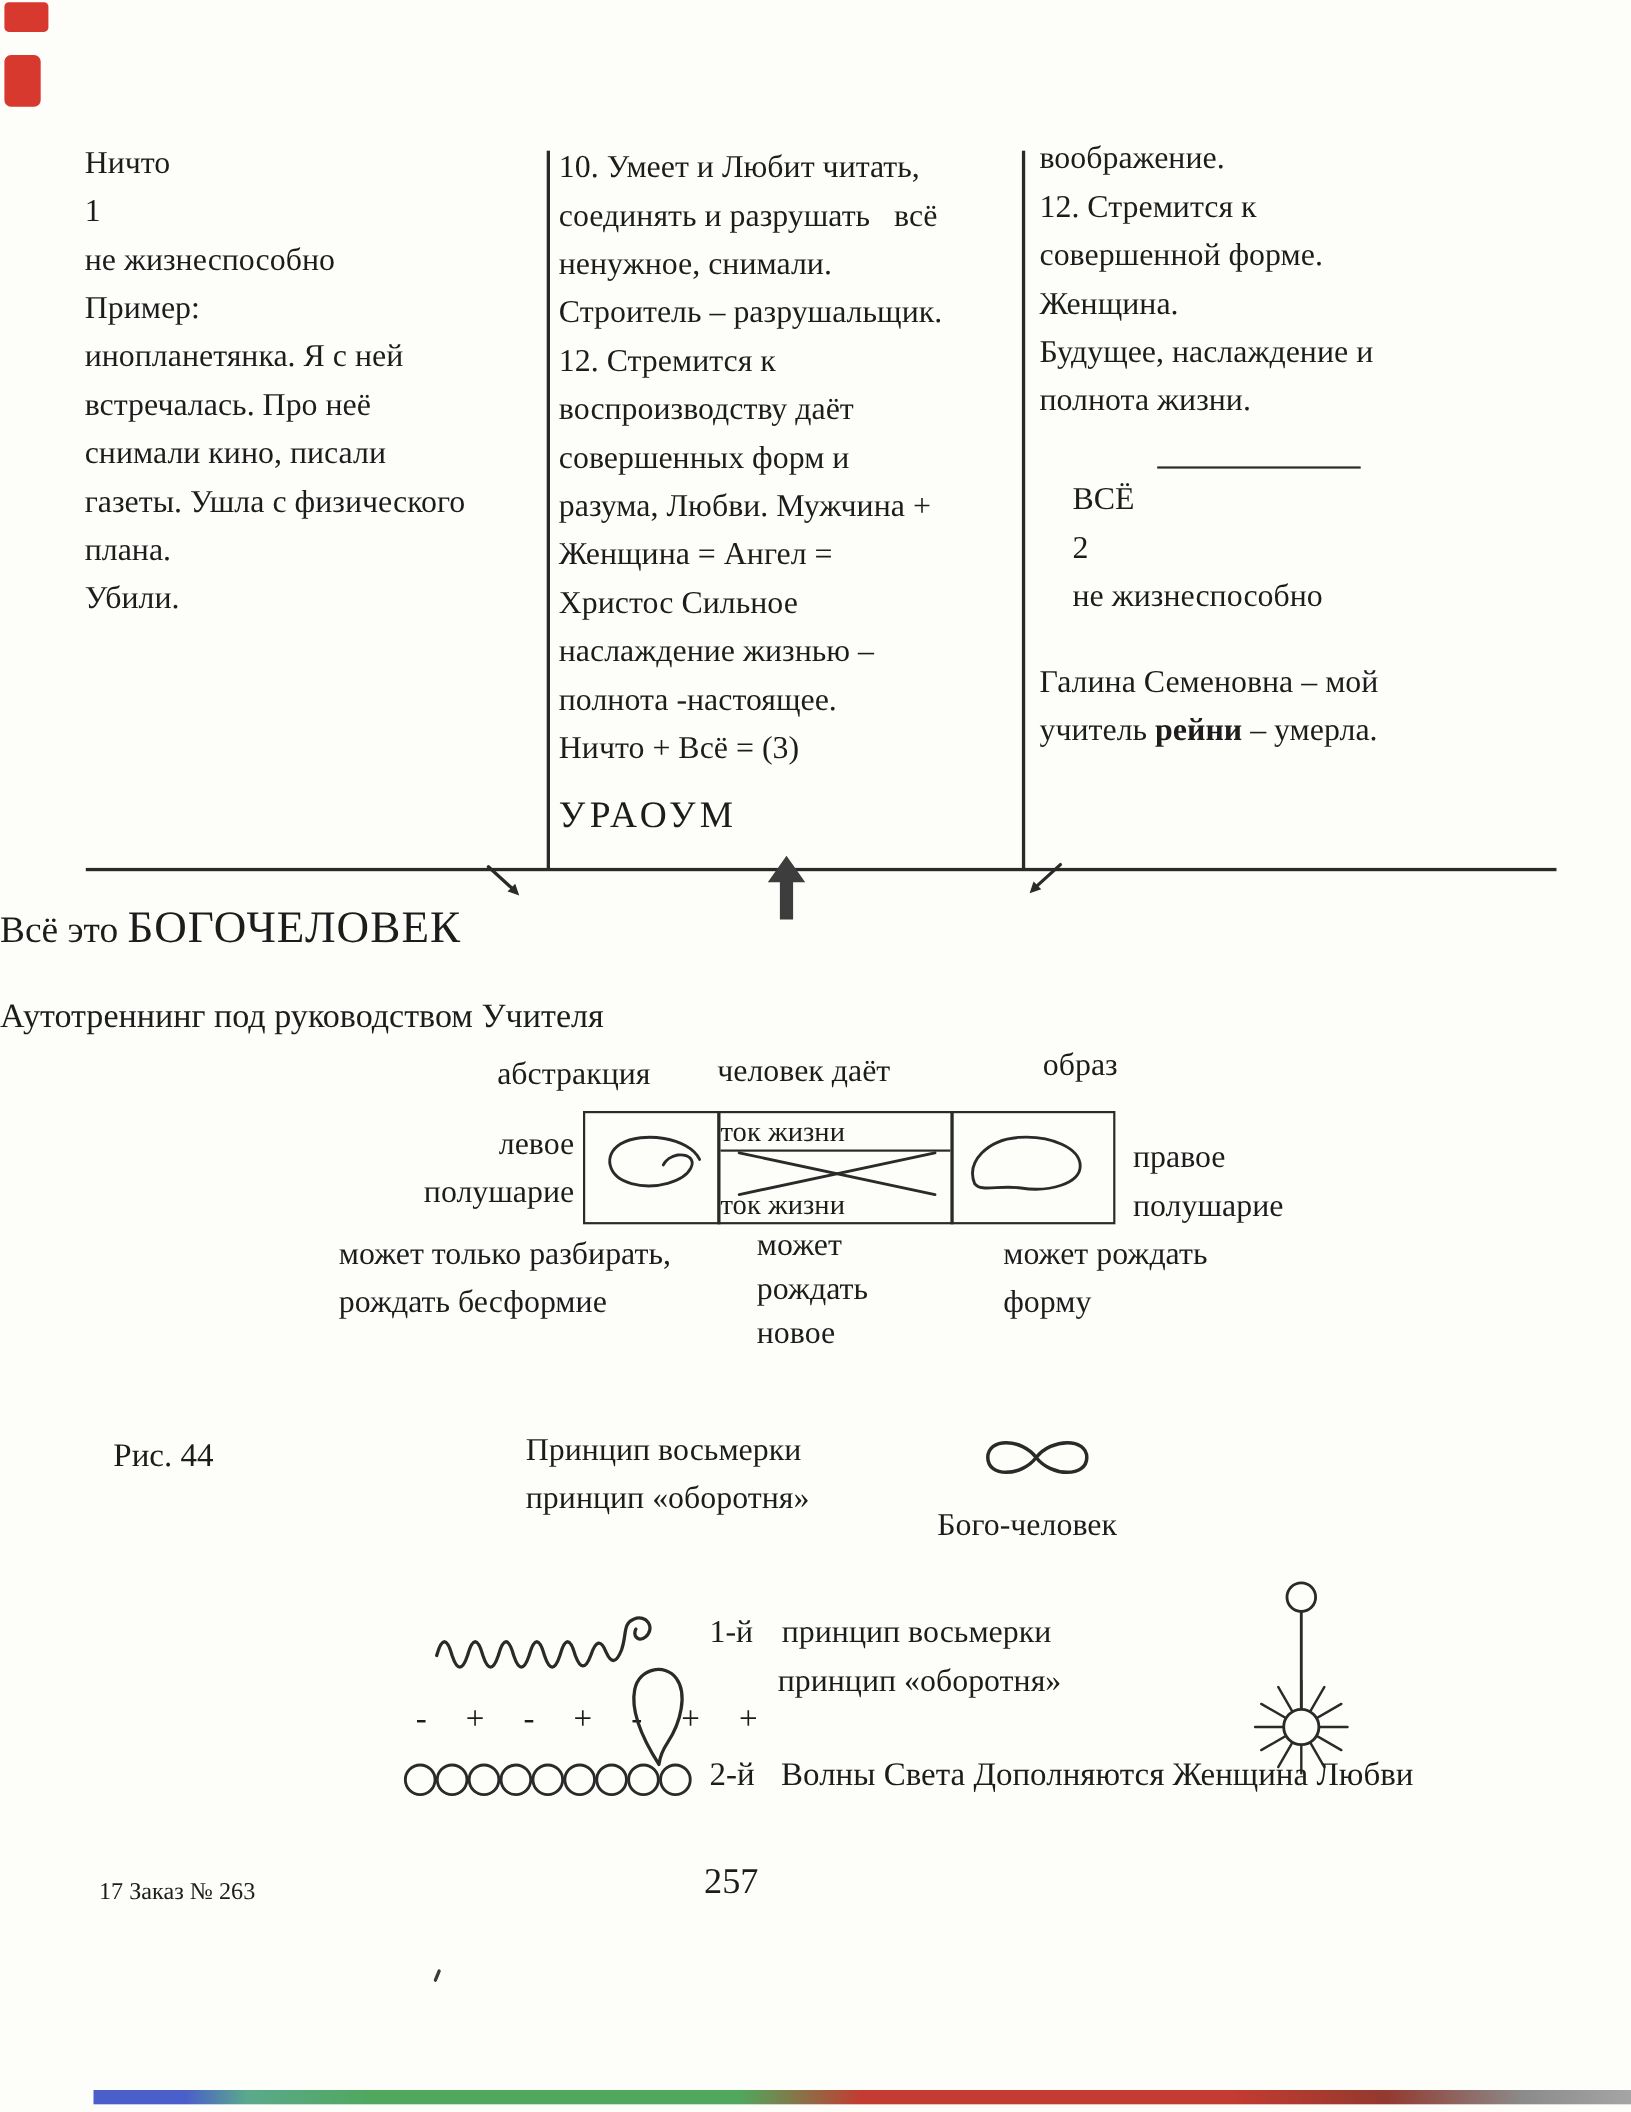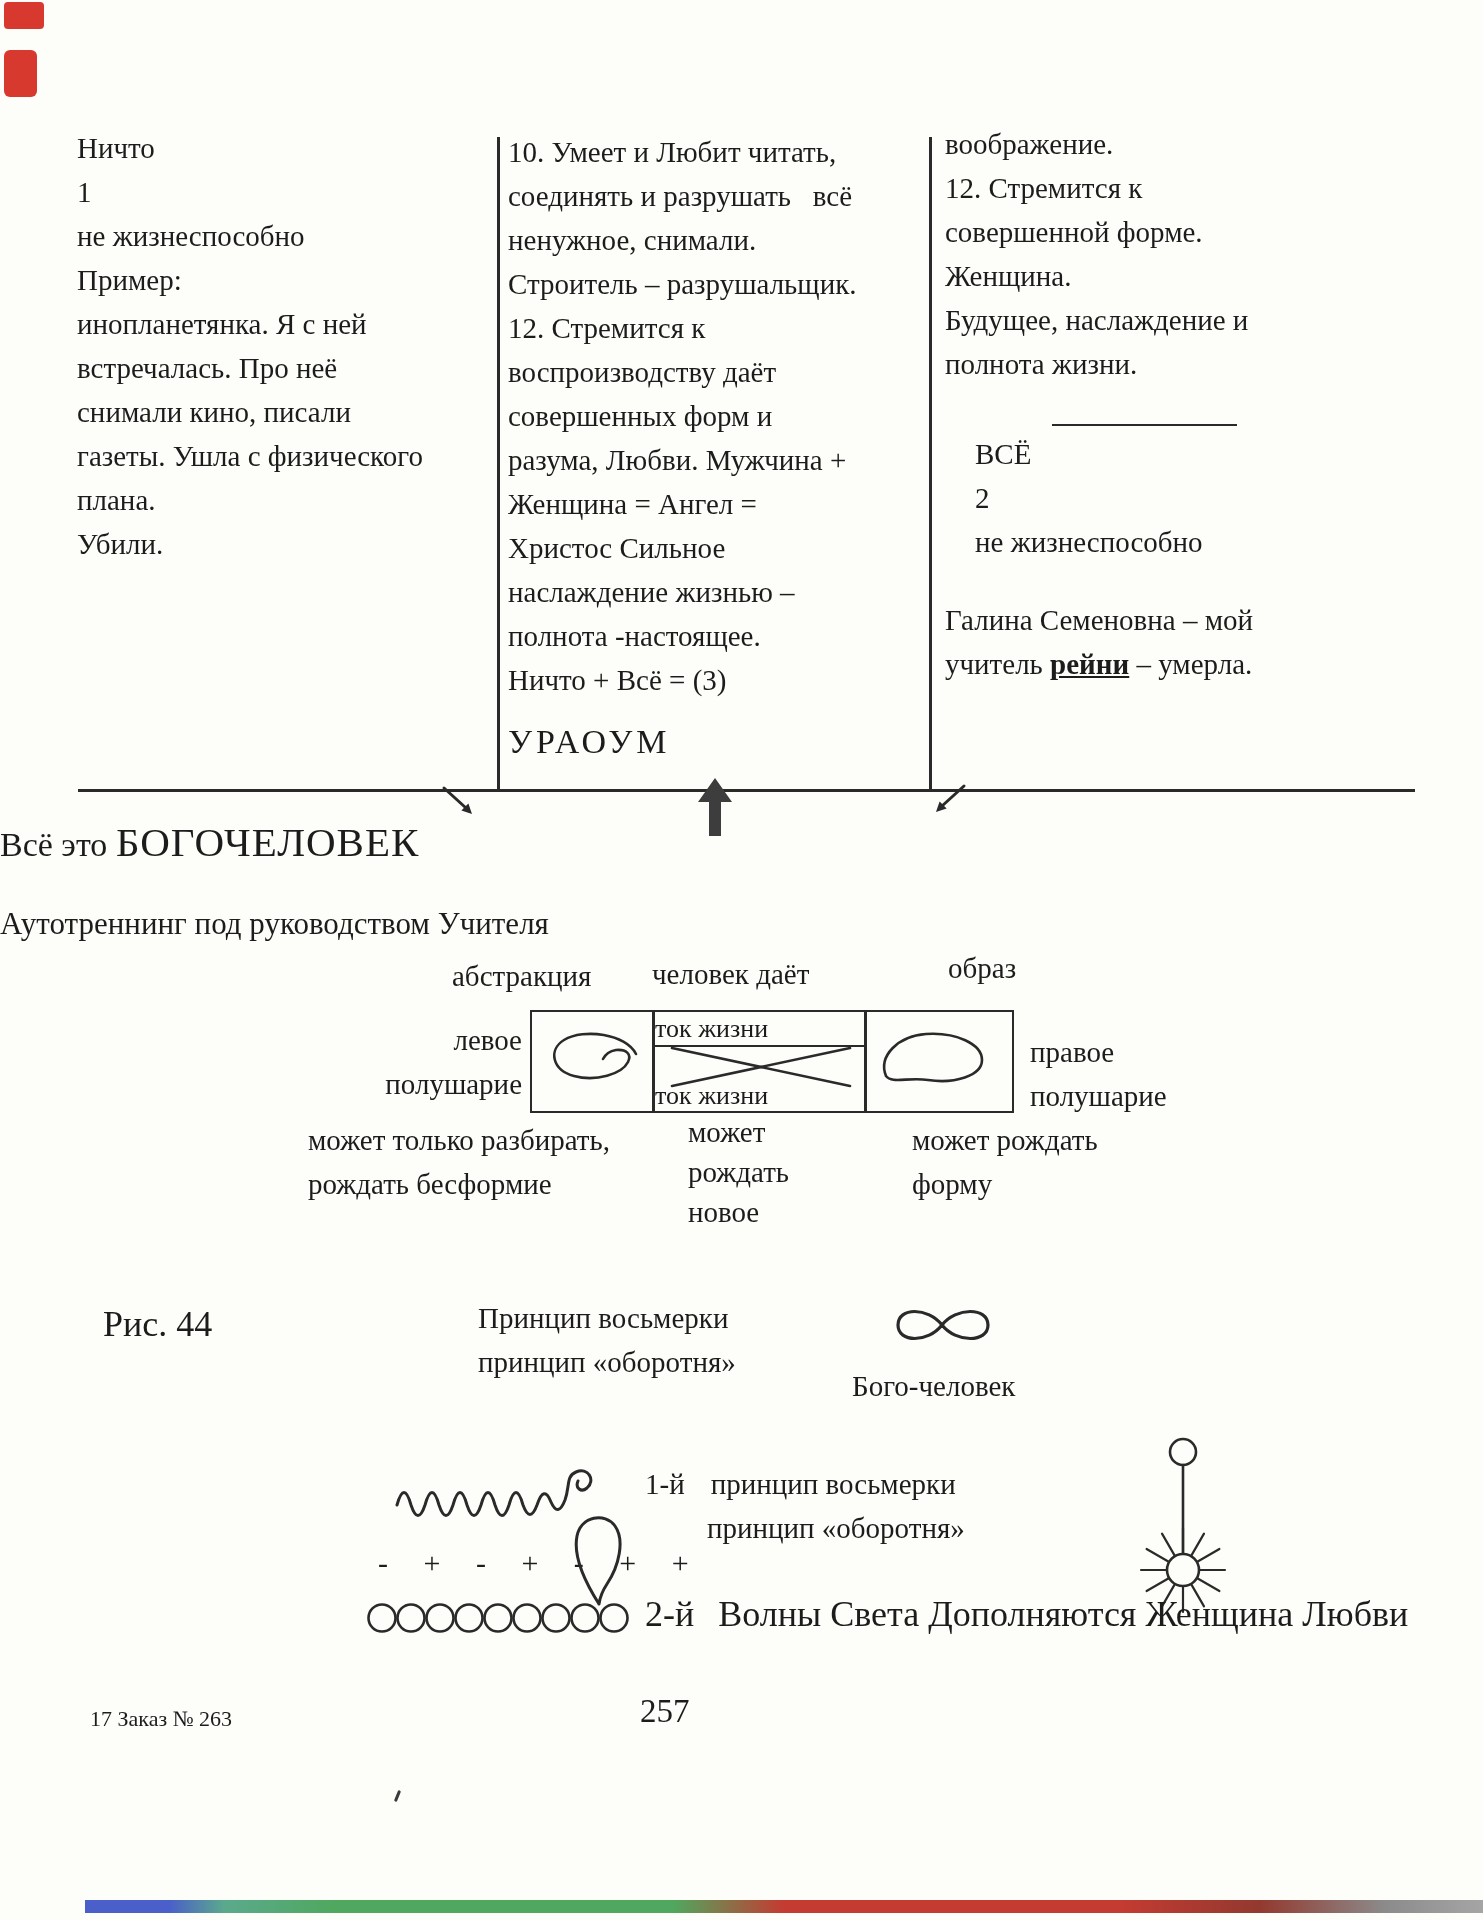--- a/index.html
+++ b/index.html
@@ -5,30 +5,30 @@
   *{margin:0;padding:0;box-sizing:border-box}
   html,body{background:#d9d9d9}
   .page{position:relative;width:1483px;height:1920px;margin:0 auto;background:#fdfdfa;
         font-family:"Liberation Serif","DejaVu Serif",serif;color:#1c1c1c;overflow:hidden}
   .t{position:absolute}
   .line{font-size:29px;line-height:44px;white-space:pre}
   .line2{font-size:29px;line-height:40px}
   .small{font-size:26px;line-height:32px;white-space:pre}
   .center{}
   .right{text-align:right}
-  .em{font-weight:bold;text-decoration:underline}
+  .em{font-weight:bold;}
   .rule{position:absolute;background:#2a2a2a}
   svg.draw{position:absolute;overflow:visible}
   .stroke{stroke:#2a2a2a;fill:none;stroke-linecap:round;stroke-linejoin:round}
   .mark{position:absolute;background:#d8392f}
   .title-pre{font-size:34px}
   .title-main{font-size:41px;letter-spacing:1px}
   .uraum{font-size:34px;letter-spacing:4px;line-height:44px}
   .subtitle{font-size:31px;line-height:44px}
-  .figtext{font-size:36px;line-height:44px;white-space:pre}
+  .figtext{font-size:30px;line-height:44px;white-space:pre}
   .footer-small{font-size:22px;line-height:26px;white-space:pre}
   .pagenum{font-size:33px;line-height:38px}
   .signs{font-size:30px;letter-spacing:9px;word-spacing:10px;white-space:pre}
 </style>
 </head>
 <body>
 
 <div class="page">
 
   <div class="mark" style="left:4px;top:2px;width:40px;height:27px;border-radius:4px"></div>

